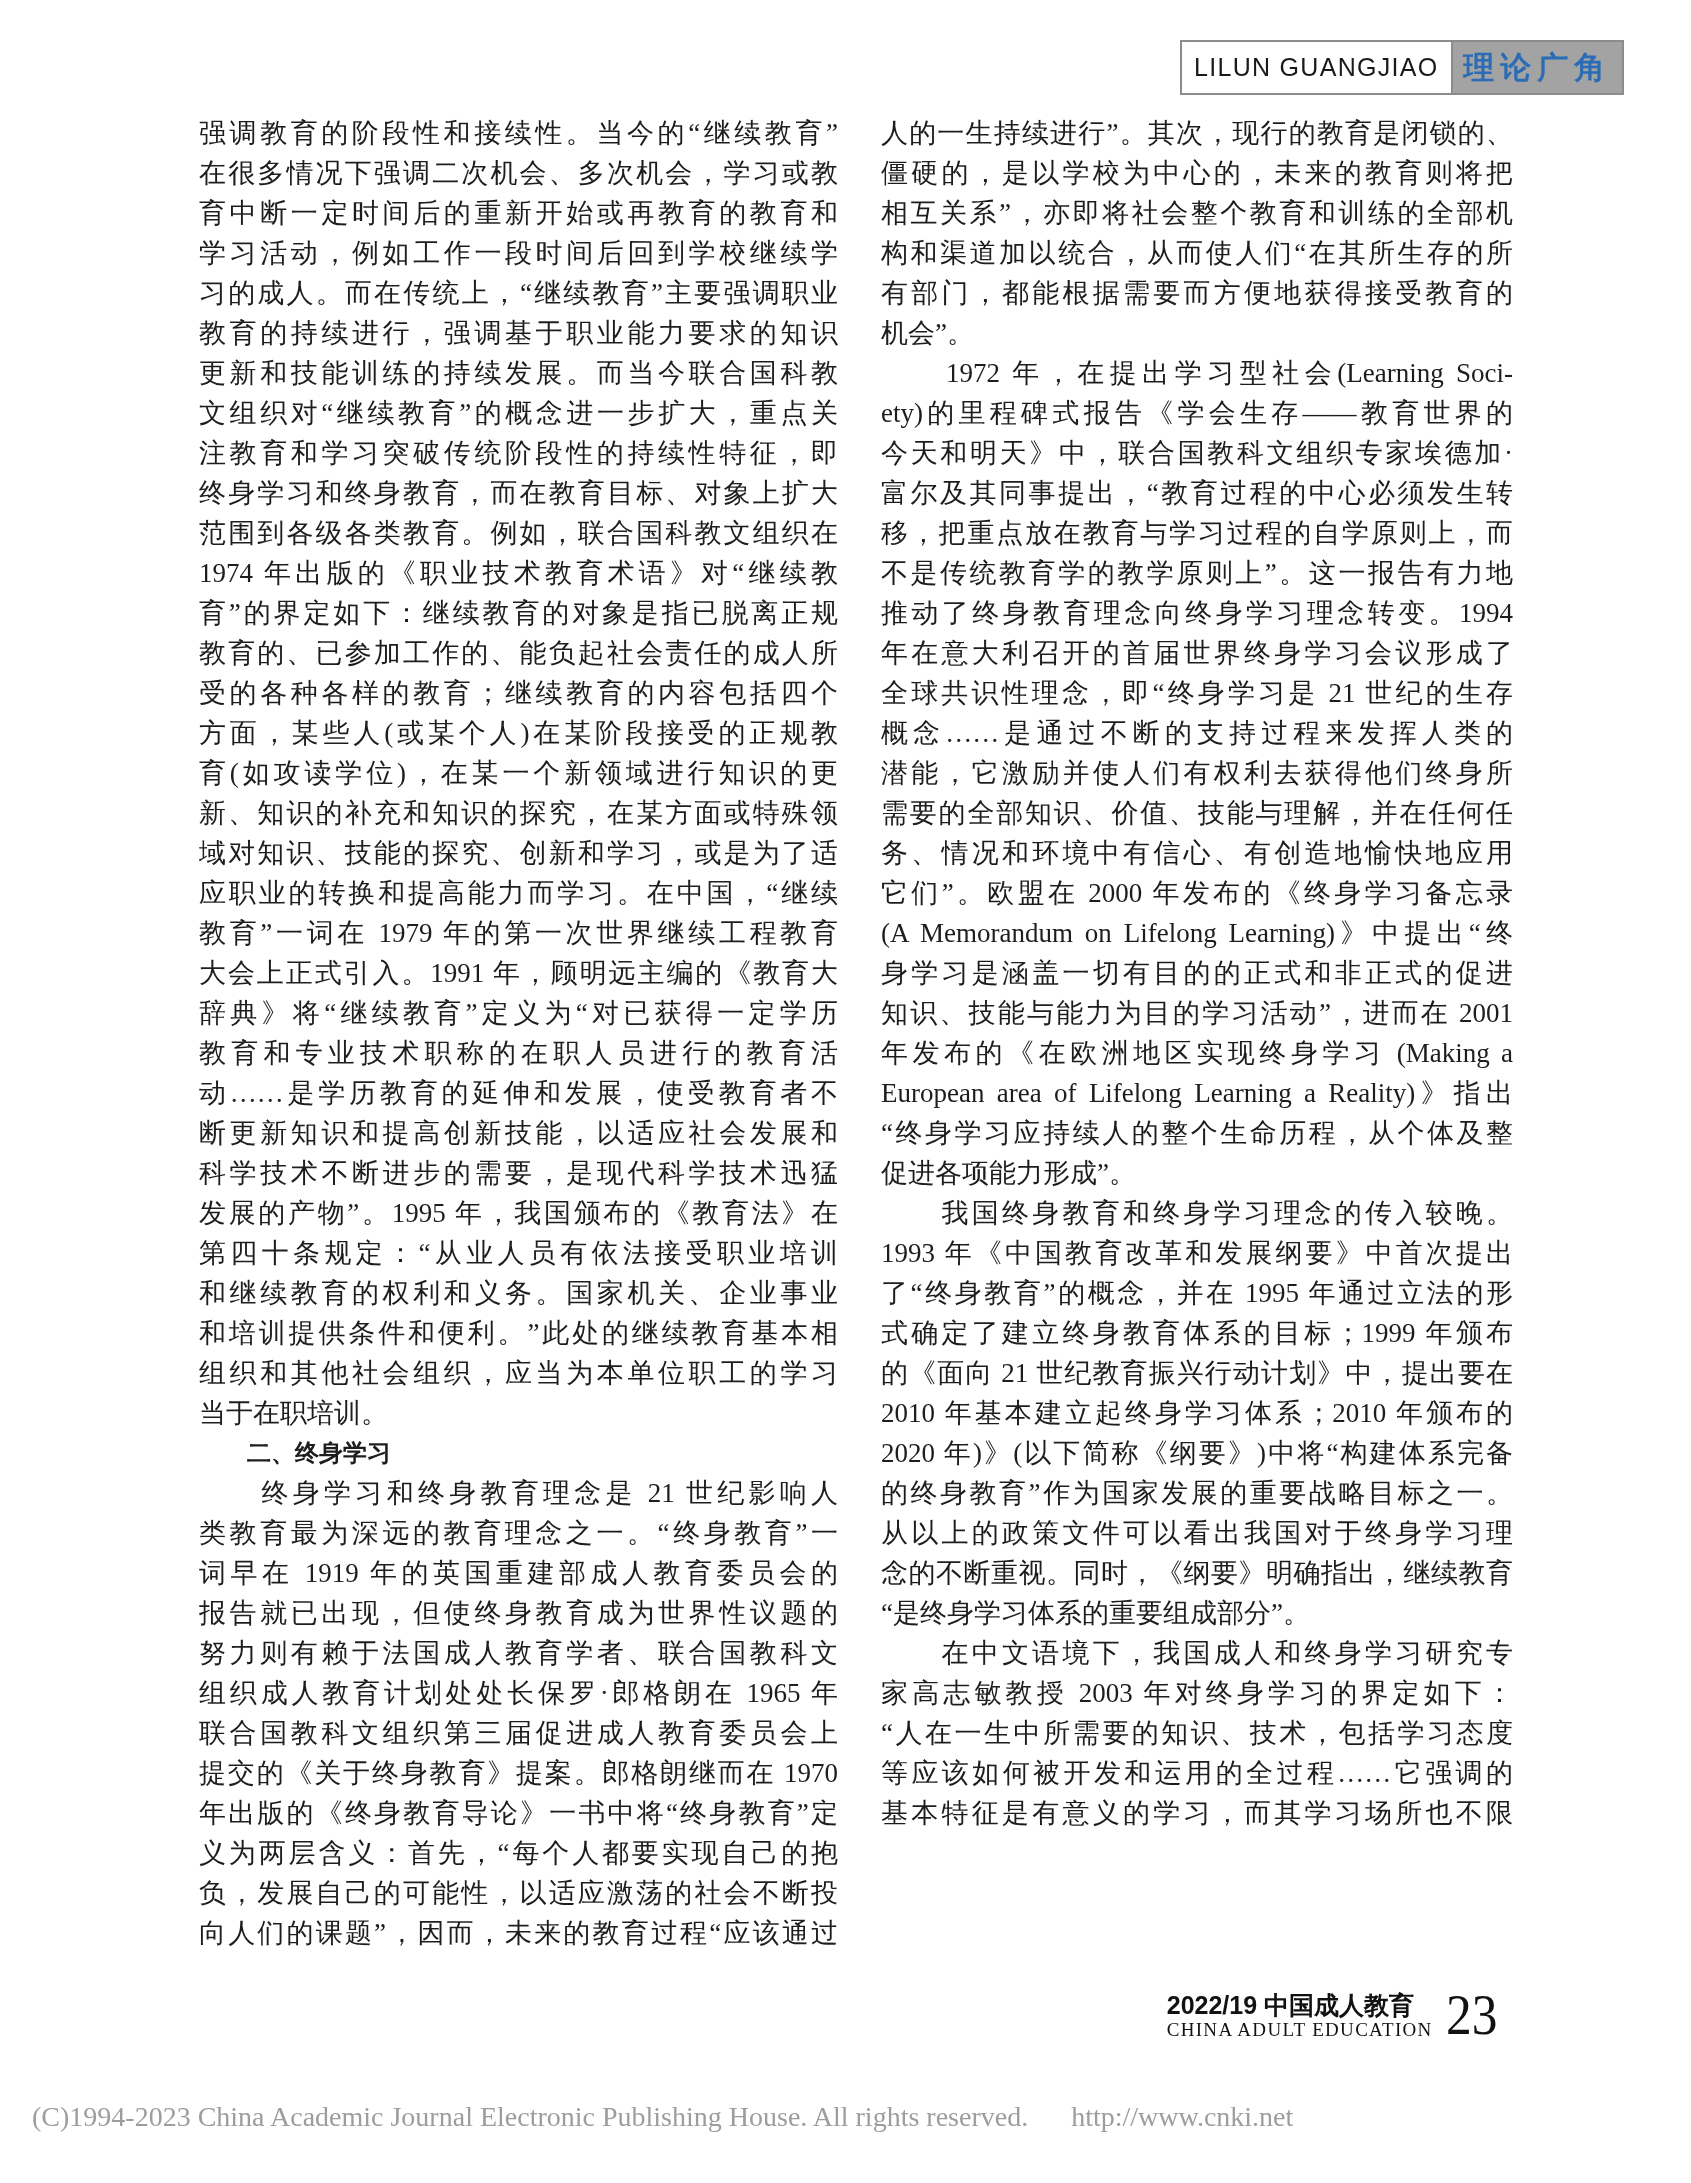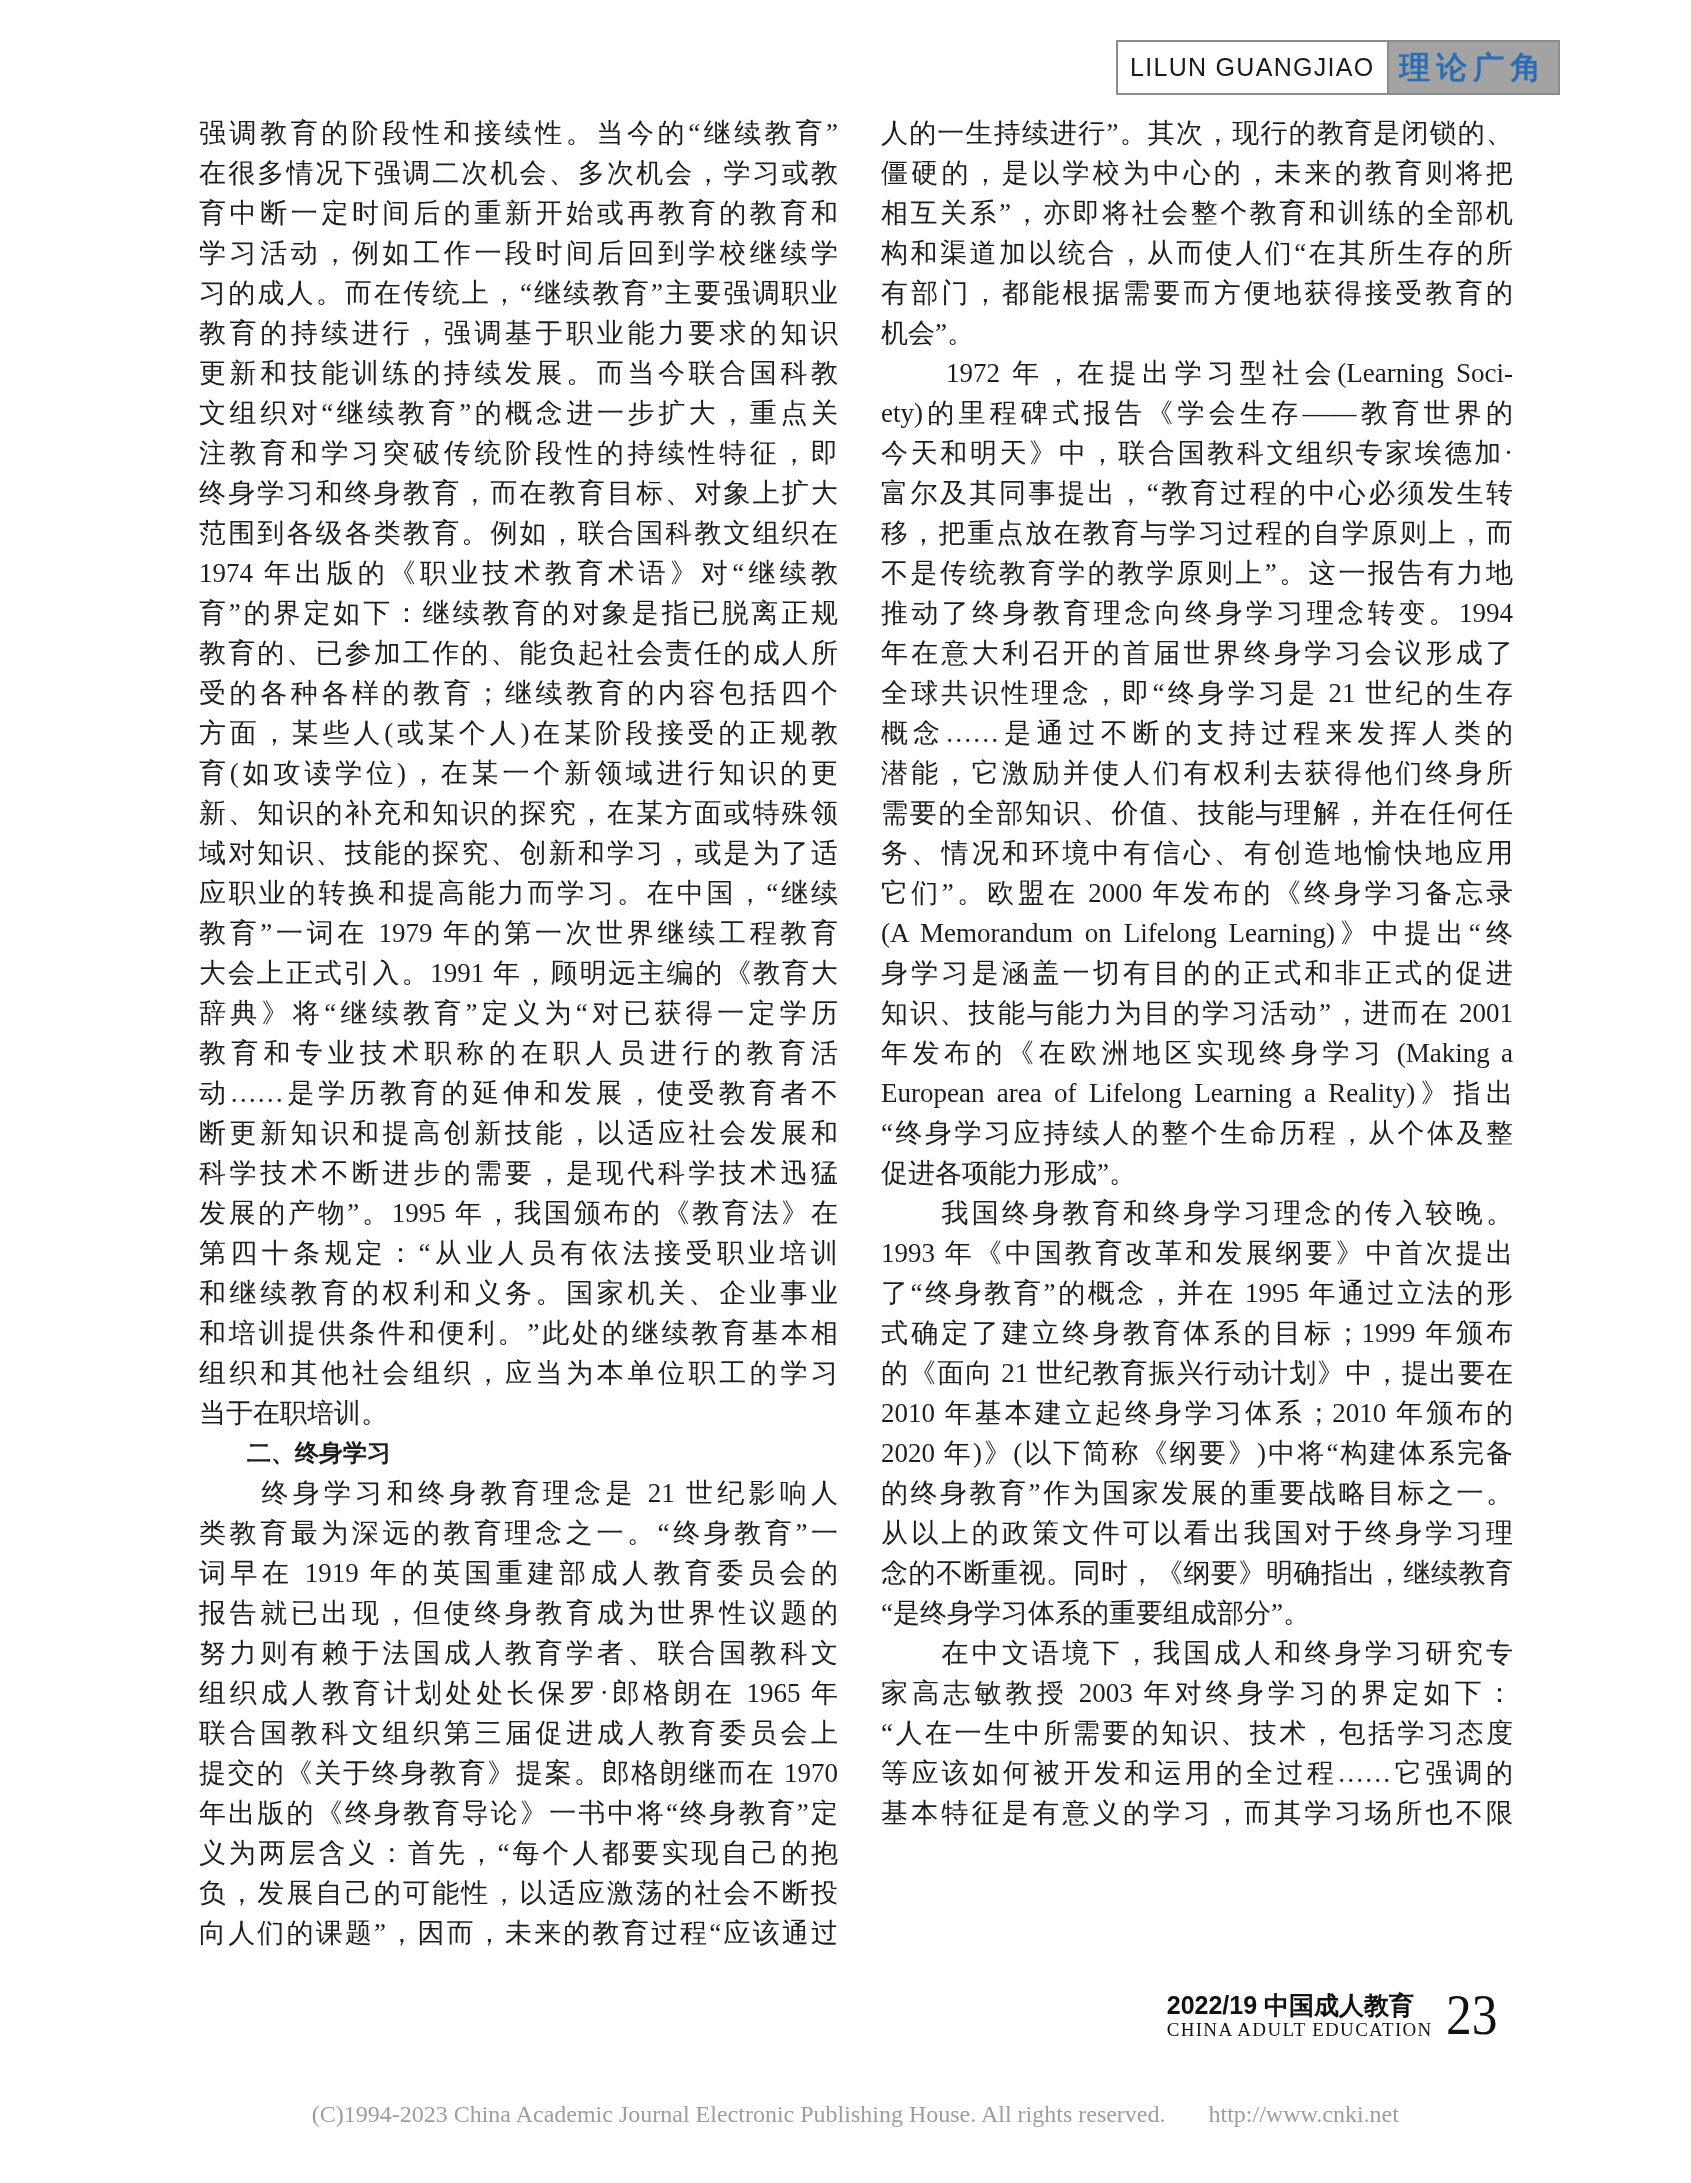--- a/index.html
+++ b/index.html
@@ -8,21 +8,21 @@
     position: relative;
     background: #ffffff;
     font-family: "Liberation Serif", serif;
     color: #1d1d1d;
     overflow: hidden;
   }
 
   
   .header-badge {
     position: absolute;
-    top: 40px; left: 1116px;
+    top: 40px; left: 1180px;
     height: 55px;
     display: flex; align-items: stretch;
     border: 2px solid #8c8c8c;
     box-sizing: border-box;
     font-family: "Liberation Sans", sans-serif;
   }
   .badge-latin {
     background: #ffffff;
     color: #1a1a1a;
     display: flex; align-items: center;
@@ -104,25 +104,24 @@
     transform: scaleX(0.92);
     transform-origin: bottom left;
   }
 
   
   .copyright {
     position: absolute;
     top: 2101px; left: 32px; right: 13.4px;
     color: #9d9d9d;
     font-family: "Liberation Serif", serif;
-    font-size: 24px;
+    font-size: 28px;
     display: flex;
     gap: 43px;
     white-space: nowrap;
-    justify-content: center;
   }
 </style>
 </head>
 <body>
 
 <header class="header-badge">
   <span class="badge-latin">LILUN GUANGJIAO</span>
   <span class="badge-cn">理论广角</span>
 </header>
 

